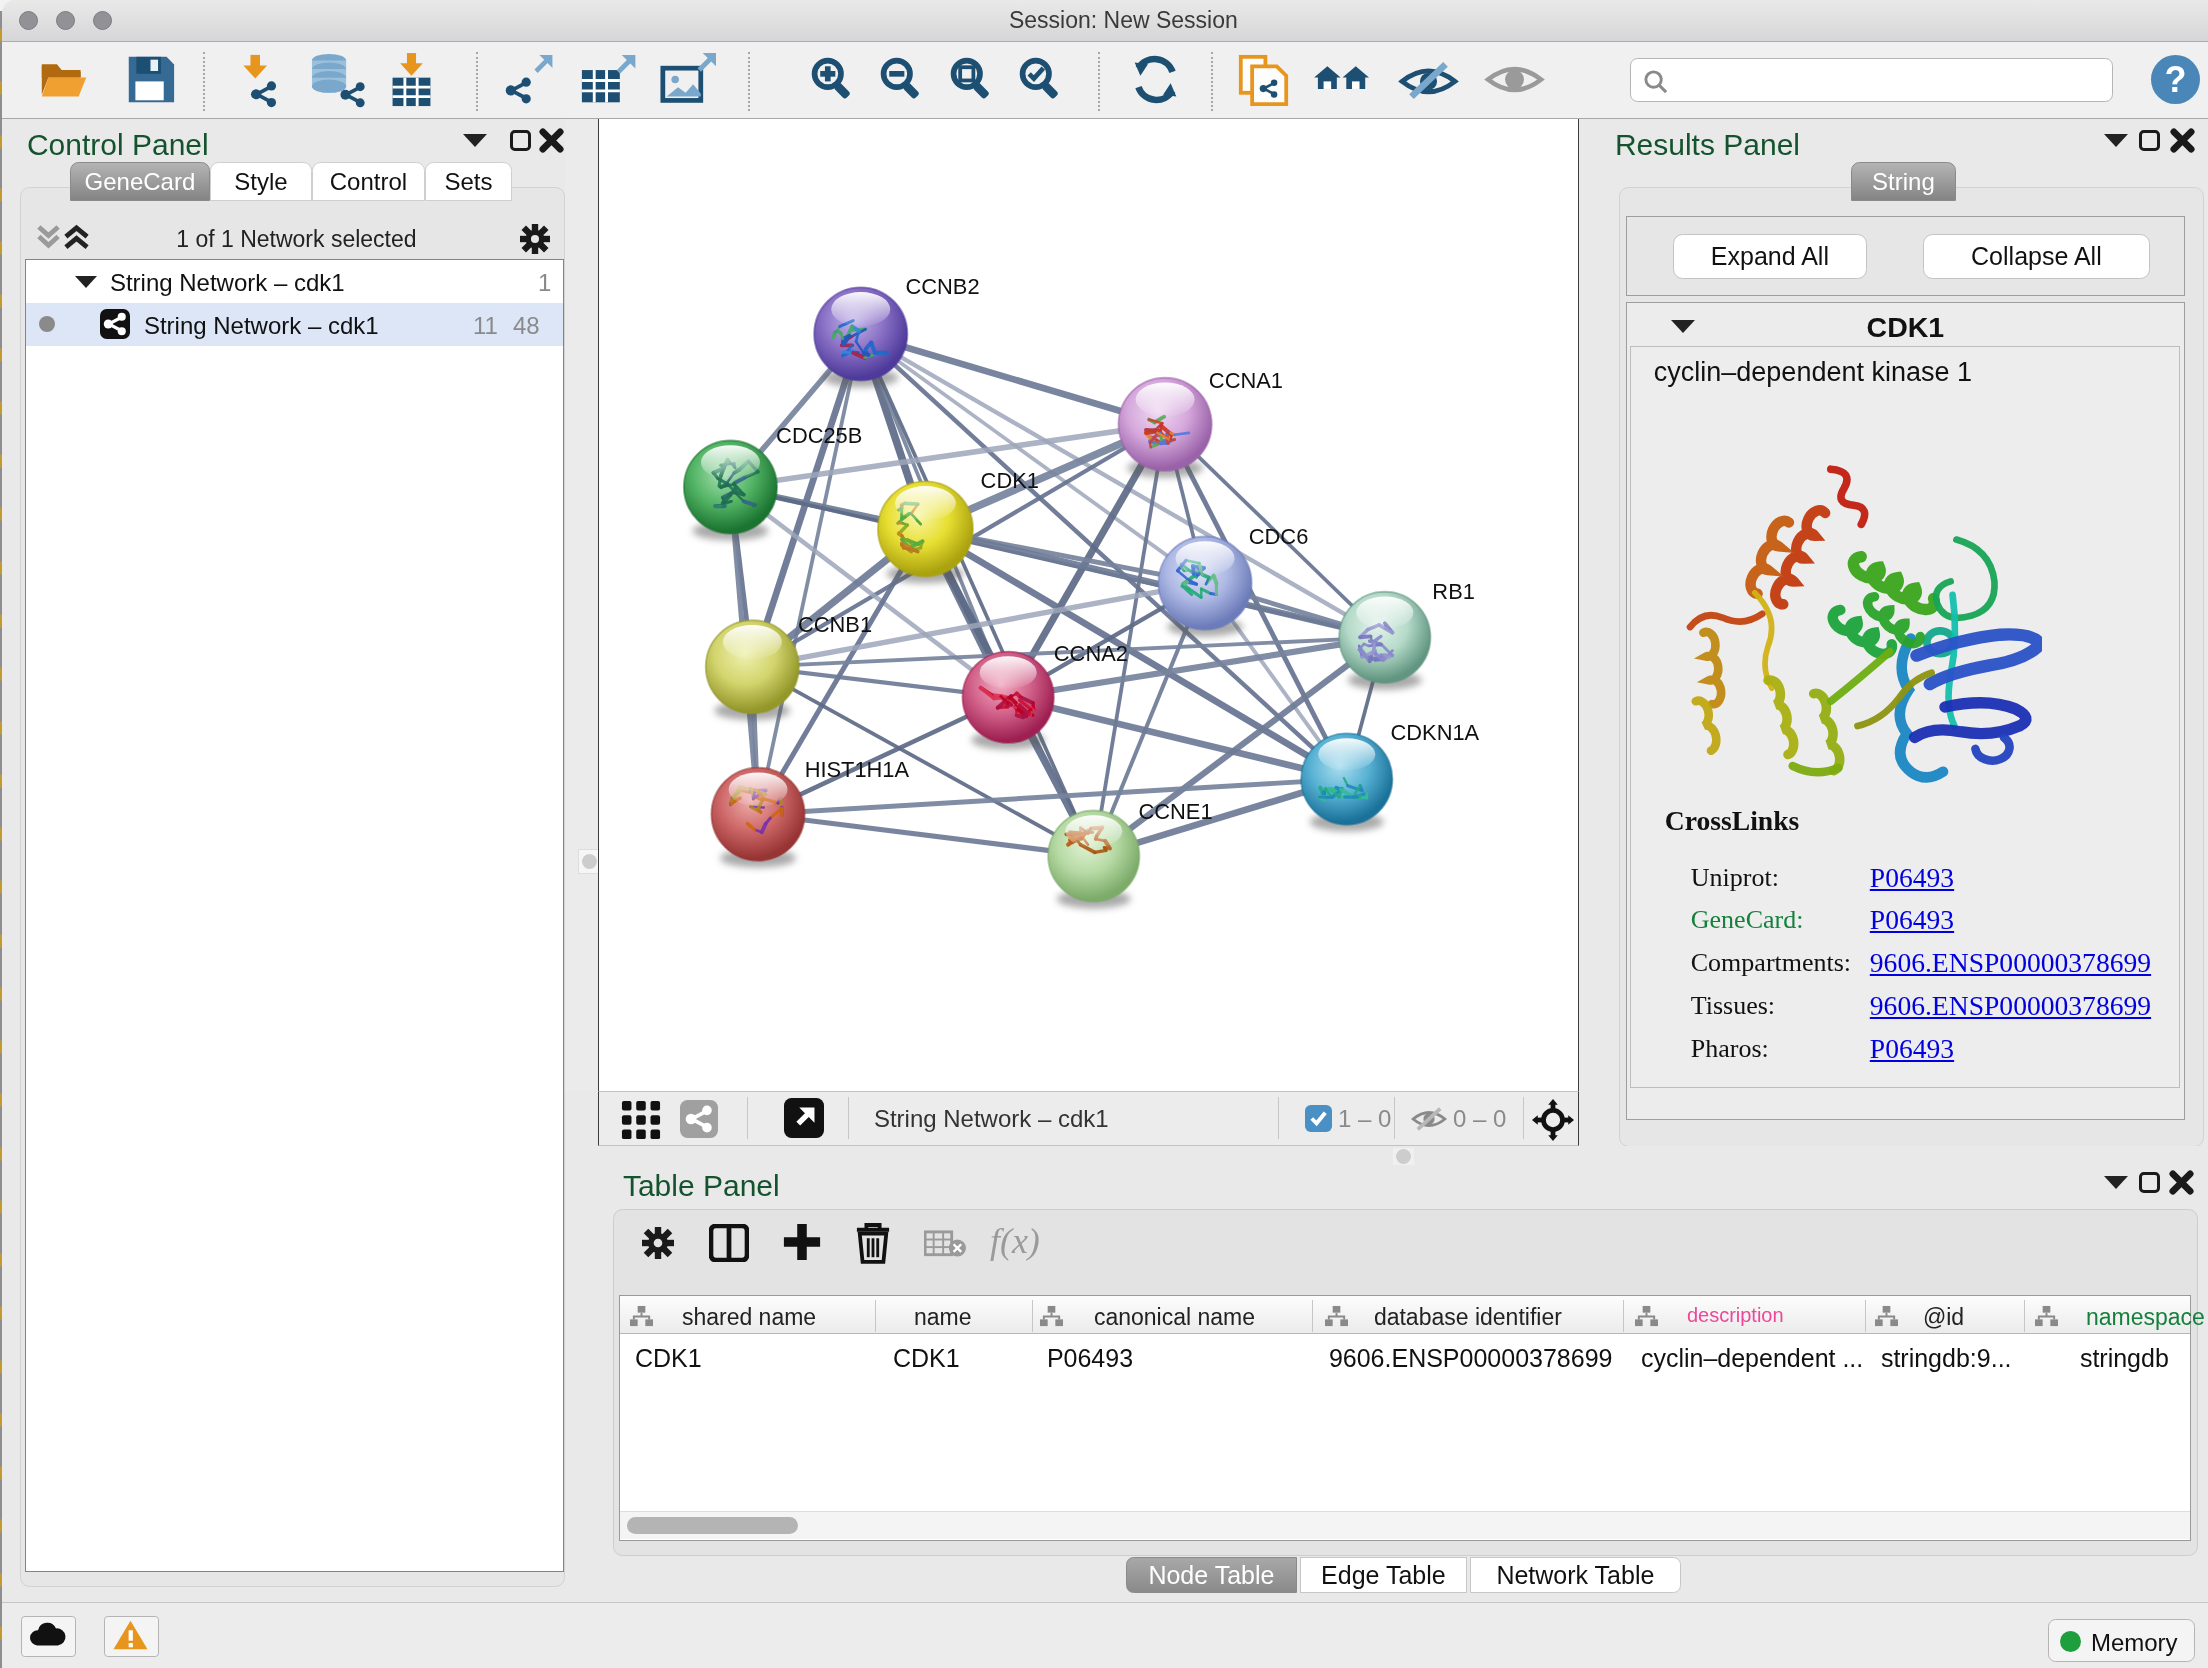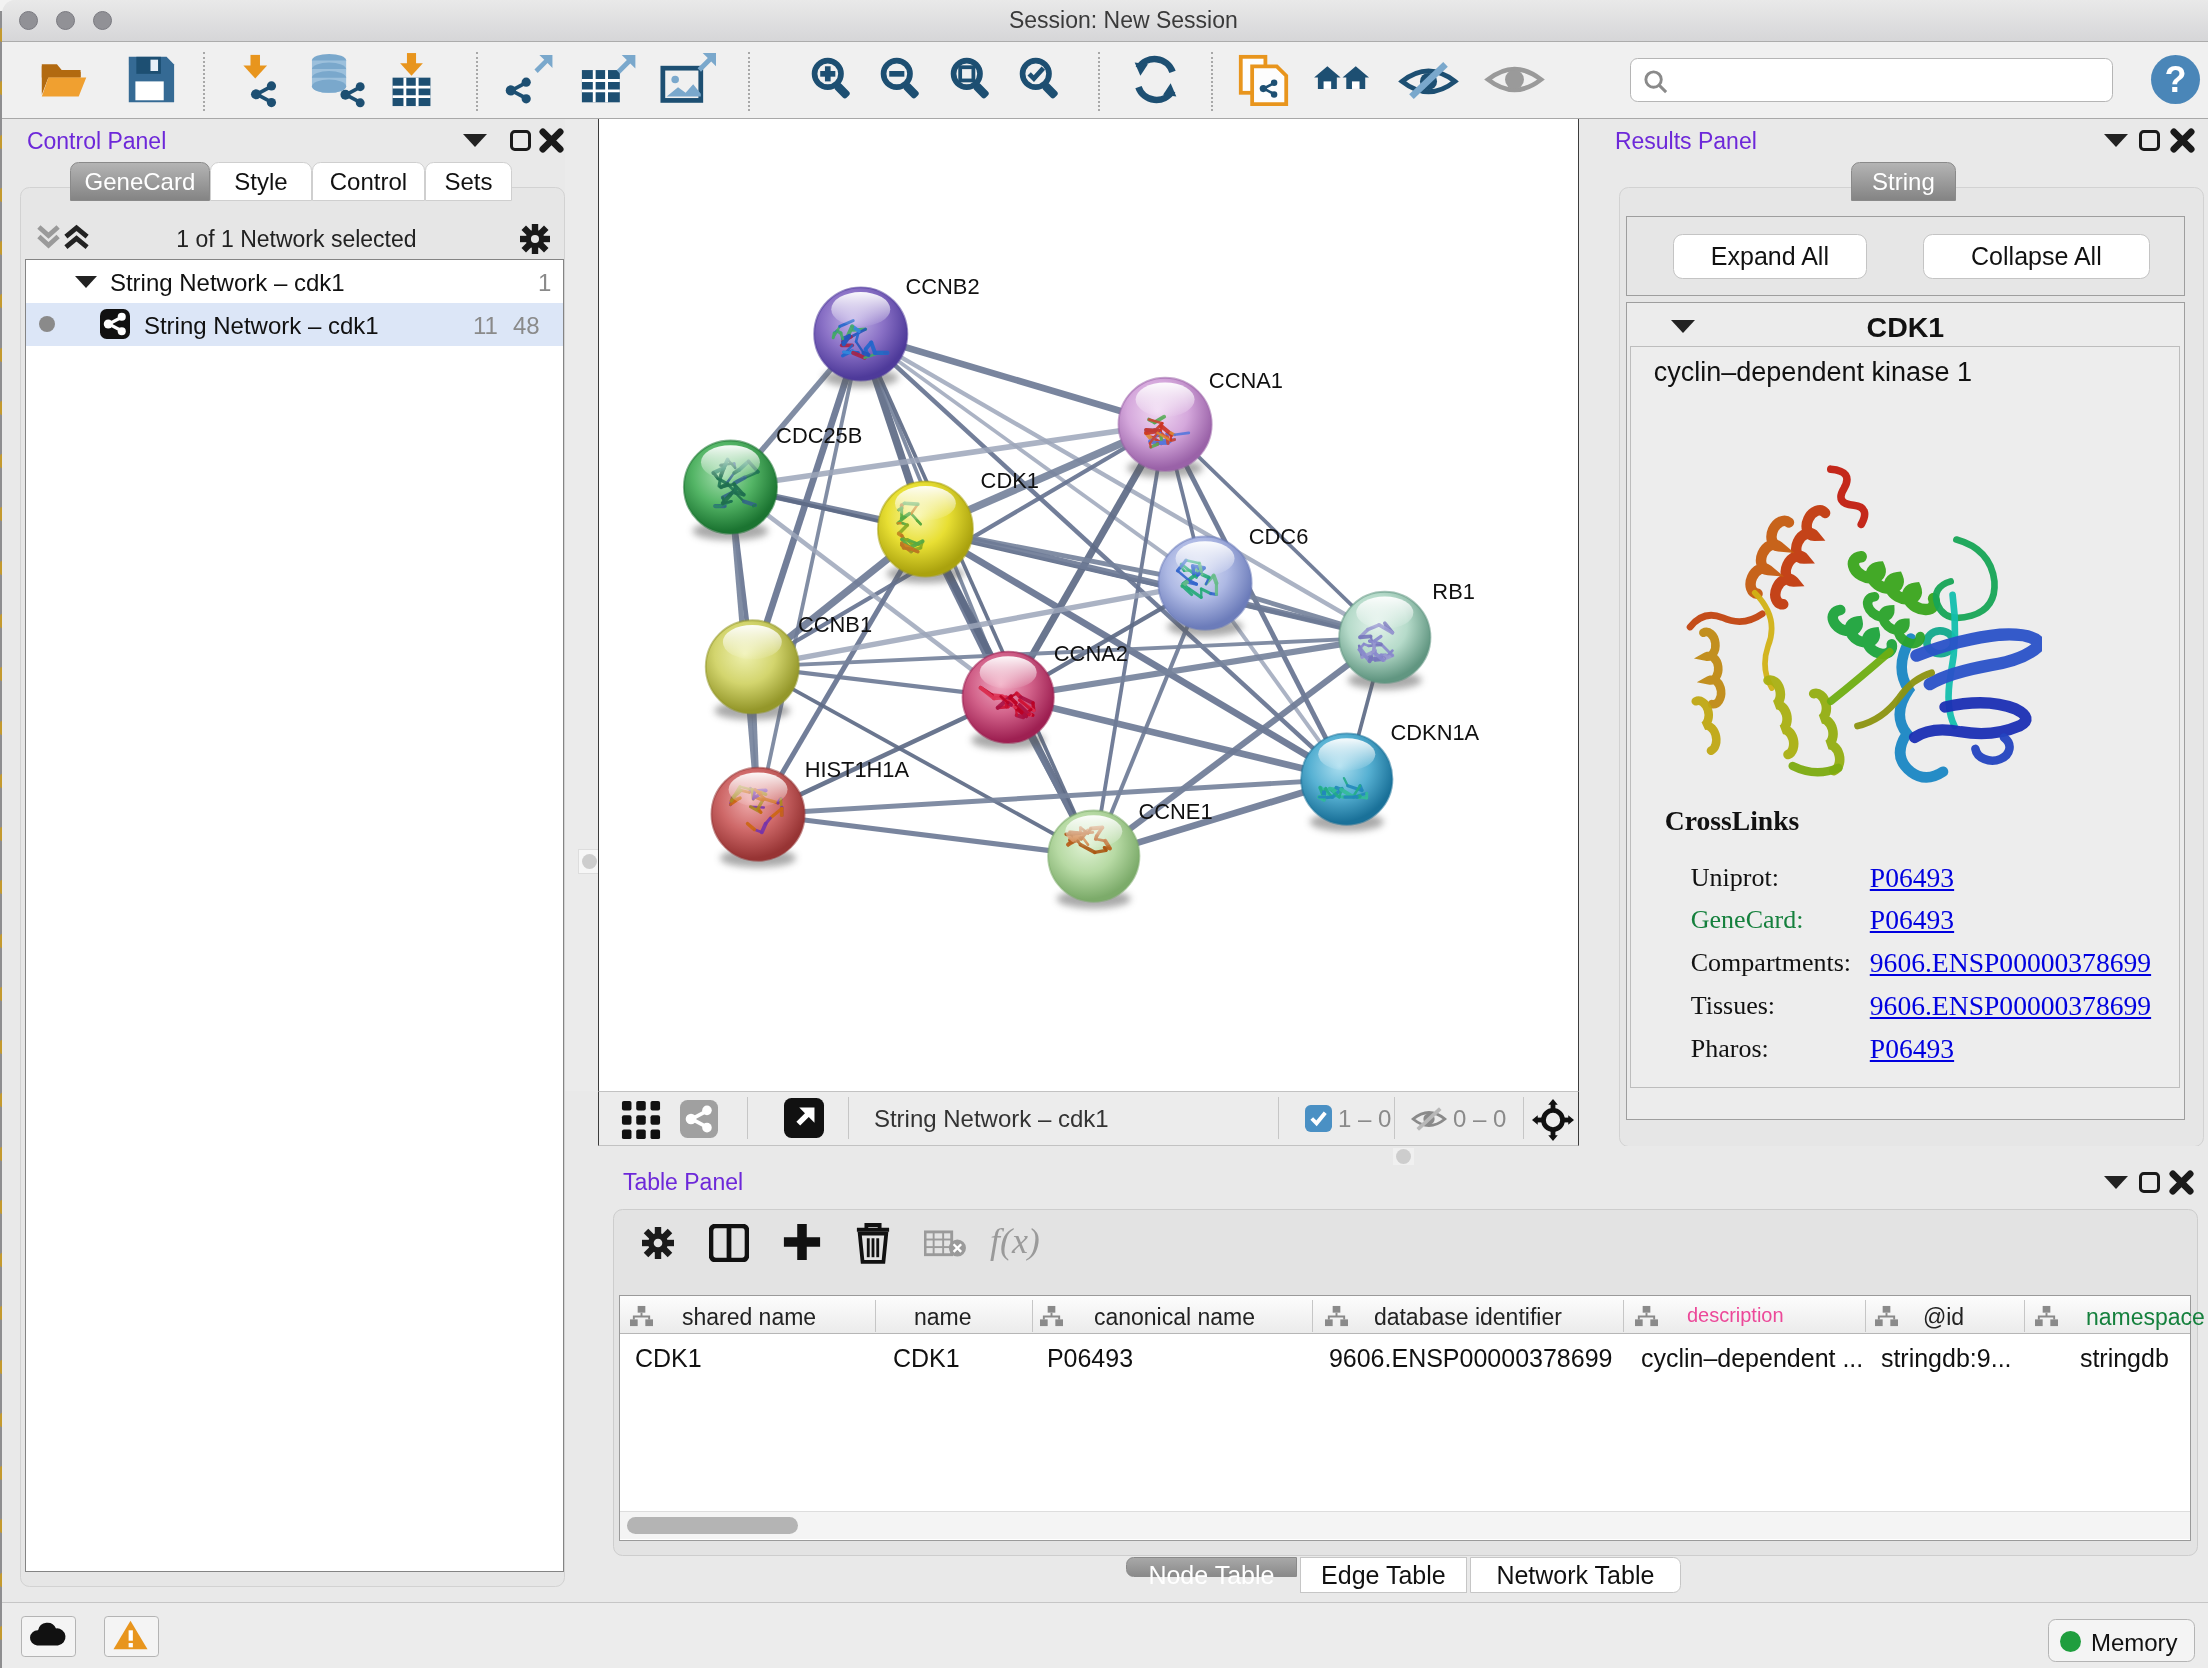--- a/index.html
+++ b/index.html
@@ -1,16 +1,16 @@
 <!DOCTYPE html>
 <html style="font-size:15px"><head><meta charset="utf-8"><style>
 *{margin:0;padding:0;box-sizing:border-box}
 html,body{width:2208px;height:1668px;overflow:hidden;background:#f2f2f2;font-family:"Liberation Sans",sans-serif;-webkit-font-smoothing:antialiased}
 .abs{position:absolute}
-.panel-title{font-size:23px;color:#6d28d9}
+.panel-title{font-size:30px;color:#14532d}
 </style></head><body>
 <div class="abs" style="left:0;top:11.4px;width:7.6px;height:1657px;background:#8e8e90">
 <div class="abs" style="left:0;top:17px;width:4.8px;height:13.3px;background:#c49a2e;border-radius:1.9px"></div>
 <div class="abs" style="left:0;top:70px;width:4.8px;height:13.3px;background:#c49a2e;border-radius:1.9px"></div>
 <div class="abs" style="left:0;top:124px;width:4.8px;height:13.3px;background:#c49a2e;border-radius:1.9px"></div>
 <div class="abs" style="left:0;top:177px;width:4.8px;height:13.3px;background:#c49a2e;border-radius:1.9px"></div>
 <div class="abs" style="left:0;top:230px;width:4.8px;height:13.3px;background:#c49a2e;border-radius:1.9px"></div>
 <div class="abs" style="left:0;top:283px;width:4.8px;height:13.3px;background:#c49a2e;border-radius:1.9px"></div>
 <div class="abs" style="left:0;top:337px;width:4.8px;height:13.3px;background:#c49a2e;border-radius:1.9px"></div>
 <div class="abs" style="left:0;top:390px;width:4.8px;height:13.3px;background:#c49a2e;border-radius:1.9px"></div>
@@ -1066,21 +1066,21 @@
         <div class="abs" style="left:273px;top:48px;font-size:25px;color:#111">CDK1</div>
         <div class="abs" style="left:427px;top:48px;font-size:25px;color:#111">P06493</div>
         <div class="abs" style="left:709px;top:48px;font-size:25px;color:#111">9606.ENSP00000378699</div>
         <div class="abs" style="left:1021px;top:48px;font-size:25px;color:#111">cyclin–dependent ...</div>
         <div class="abs" style="left:1261px;top:48px;font-size:25px;color:#111">stringdb:9...</div>
         <div class="abs" style="left:1460px;top:48px;font-size:25px;color:#111">stringdb</div>
         <div class="abs" style="left:0;top:215px;width:100%;height:27.6px;background:#f4f4f4;border-top:1px solid #ddd">
           <div class="abs" style="left:6.7px;top:4.8px;width:171px;height:17px;background:#b4b4b4;border-radius:9.5px"></div>
         </div>
       </div>
-      <div class="abs" style="left:526px;top:411px;width:171px;height:20px;background:linear-gradient(#a8a8a8,#8a8a8a);color:#fff;border:1px solid #8a8a8a;border-radius:7.6px 0 0 7.6px;font-size:25px;text-align:center;line-height:35px">Node Table</div>
+      <div class="abs" style="left:526px;top:411px;width:171px;height:36px;background:linear-gradient(#a8a8a8,#8a8a8a);color:#fff;border:1px solid #8a8a8a;border-radius:7.6px 0 0 7.6px;font-size:25px;text-align:center;line-height:35px">Node Table</div>
       <div class="abs" style="left:700px;top:411px;width:167px;height:36px;background:#fff;color:#111;border:1px solid #c6c6c6;border-radius:0;font-size:25px;text-align:center;line-height:35px">Edge Table</div>
       <div class="abs" style="left:870px;top:411px;width:211px;height:36px;background:#fff;color:#111;border:1px solid #c6c6c6;border-radius:0 7.6px 7.6px 0;font-size:25px;text-align:center;line-height:35px">Network Table</div>
 </div>
 <div class="abs" style="left:0;top:1602px;width:2208px;height:67px;background:#ececec;border-top:1.9px solid #c6c6c6">
 <div class="abs" style="left:19px;top:13.3px;width:55px;height:41px;background:#f4f4f4;border:1.9px solid #b4b4b4;border-radius:3.8px"><svg width="51" height="37" viewBox="0 0 54 39">
           <path d="M16 30 a8 8 0 0 1 1 -16 a10 10 0 0 1 19 -2 a7 7 0 0 1 2 18z" fill="#111"></path>
         </svg></div>
 <div class="abs" style="left:102px;top:13.3px;width:55px;height:41px;background:#f4f4f4;border:1.9px solid #b4b4b4;border-radius:3.8px"><svg width="51" height="37" viewBox="0 0 54 39">
           <path d="M27 4 L45 34 H9z" fill="#e8951d"></path>
           <rect x="25" y="14" width="4.5" height="11" fill="#fff"></rect>

